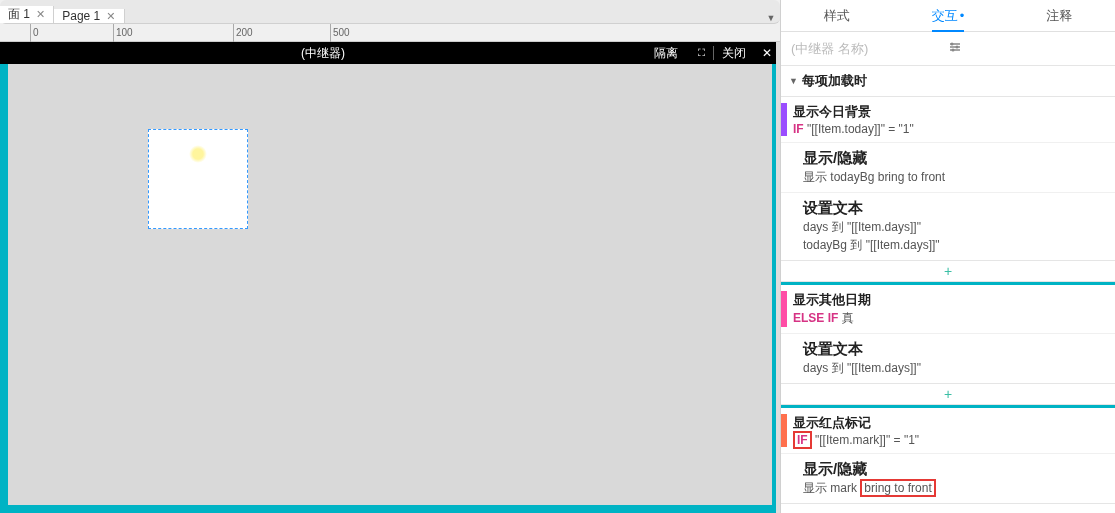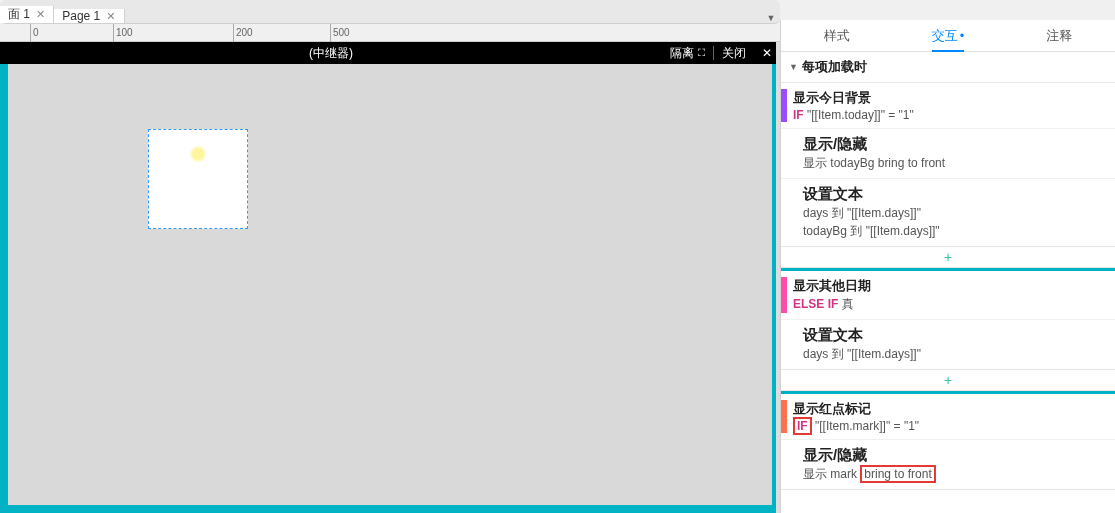--- a/index.html
+++ b/index.html
@@ -9,28 +9,28 @@
 .tab { background:#fff; padding:0 8px; display:flex; align-items:center; gap:6px; font-size:12px; color:#333; border-right:1px solid #d0d0d0; }
 .tab .close { color:#888; font-size:11px; line-height:1; cursor:pointer; }
 .tabs-fill { flex:1; background:linear-gradient(#f0f0f0,#e8e8e8); }
 .tabs-arrow { width:18px; display:flex; align-items:center; justify-content:center; color:#666; font-size:9px; }
 .ruler { height:18px; background:#f0f0f0; border-bottom:1px solid #ccc; position:relative; font-size:10px; color:#666; }
 .ruler .tick { position:absolute; top:0; border-left:1px solid #aaa; height:5px; }
 .ruler .tick.major { height:18px; }
 .ruler .tick span { position:absolute; top:3px; left:2px; }
 .edit-header { height:22px; background:#000000; display:flex; align-items:center; color:#fff; font-size:12px; }
 .edit-header .title { flex:1; text-align:center; }
-.edit-header .btn { padding:0 8px; display:flex; align-items:center; gap:4px; height:100%; cursor:pointer; }
+.edit-header .btn { padding:0 8px; display:flex; align-items:center; gap:20px; height:100%; cursor:pointer; }
 .edit-header .sep { width:1px; height:14px; background:rgba(255,255,255,0.4); }
 .edit-header .close-x { padding:0 8px; cursor:pointer; }
 .canvas { flex:1; background:#d9d9d9; border-left:8px solid #00b3c4; border-right:8px solid #00b3c4; border-bottom:8px solid #00b3c4; position:relative; overflow:hidden; }
 .shape { position:absolute; left:140px; top:65px; width:100px; height:100px; background:#fff; border:1px dashed #3399ff; }
 .shape .dot { position:absolute; left:40px; top:15px; width:18px; height:18px; border-radius:50%; background:radial-gradient(circle,#fff59d 40%,rgba(255,245,157,0) 70%); }
 .scroll-edge { position:absolute; right:0; top:42px; bottom:0; width:4px; background:#ddd; }
-.right { width:335px; background:#fff; border-left:1px solid #d0d0d0; display:flex; flex-direction:column; font-size:13px;margin-top:20px; }
+.right { width:335px; background:#fff; border-left:1px solid #d0d0d0; display:flex; flex-direction:column; font-size:13px; }
 .r-tabs { display:flex; height:32px; border-bottom:1px solid #e0e0e0; }
 .r-tab { flex:1; text-align:center; line-height:32px; color:#555; cursor:pointer; position:relative; }
 .r-tab.active { color:#0088ff; }
 .r-tab.active::after { content:""; position:absolute; bottom:-1px; left:50%; transform:translateX(-50%); width:32px; height:2px; background:#0088ff; }
 .r-tab .dot2 { color:#0088ff; margin-left:2px; }
 .name-row { display:flex; align-items:center; height:34px; padding:0 10px; border-bottom:1px solid #e5e5e5; }
 .name-row span { flex:1; color:#bbb; }
 .settings-icon { color:#888; font-size:14px; cursor:pointer; }
 .section-header { display:flex; align-items:center; padding:6px 8px; font-weight:600; color:#222; border-bottom:1px solid #e5e5e5; }
 .section-header .tri { font-size:9px; color:#666; margin-right:4px; }
@@ -103,20 +103,31 @@
   </div>
   <div class="scroll-edge"></div>
 </div>
 
 <div class="right">
   <div class="r-tabs">
     <div class="r-tab"><span>样式</span></div>
     <div class="r-tab active"><span>交互</span><span class="dot2">•</span></div>
     <div class="r-tab"><span>注释</span></div>
   </div>
+  <div class="name-row">
+    <span>(中继器 名称)</span>
+    <span class="settings-icon">
+      <svg width="14" height="14" viewBox="0 0 14 14">
+          <path d="M2 4h10M2 7h10M2 10h10" stroke="#888" stroke-width="1.5"></path>
+          <circle cx="4" cy="4" r="1.5" fill="#888"></circle>
+          <circle cx="9" cy="7" r="1.5" fill="#888"></circle>
+          <circle cx="5" cy="10" r="1.5" fill="#888"></circle>
+        </svg>
+    </span>
+  </div>
   <div class="section-header">
     <span class="tri">▼</span>
     <span>每项加载时</span>
   </div>
 
   <div class="right-wrap">
 
     <div class="panel-body">
 
       <div class="case">

